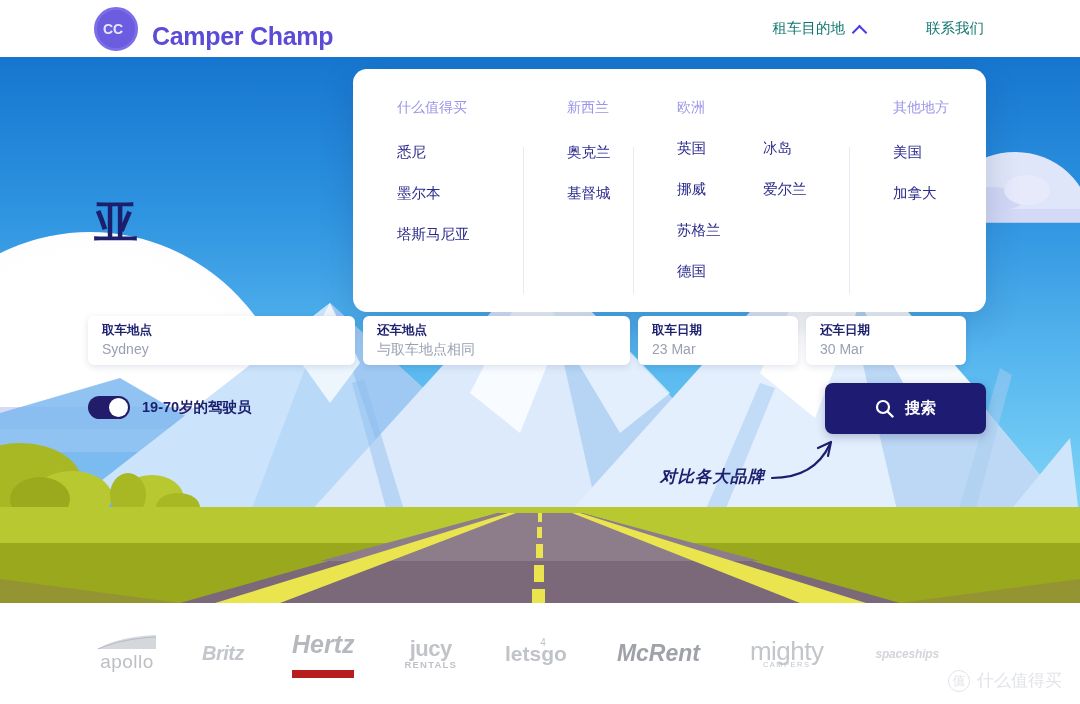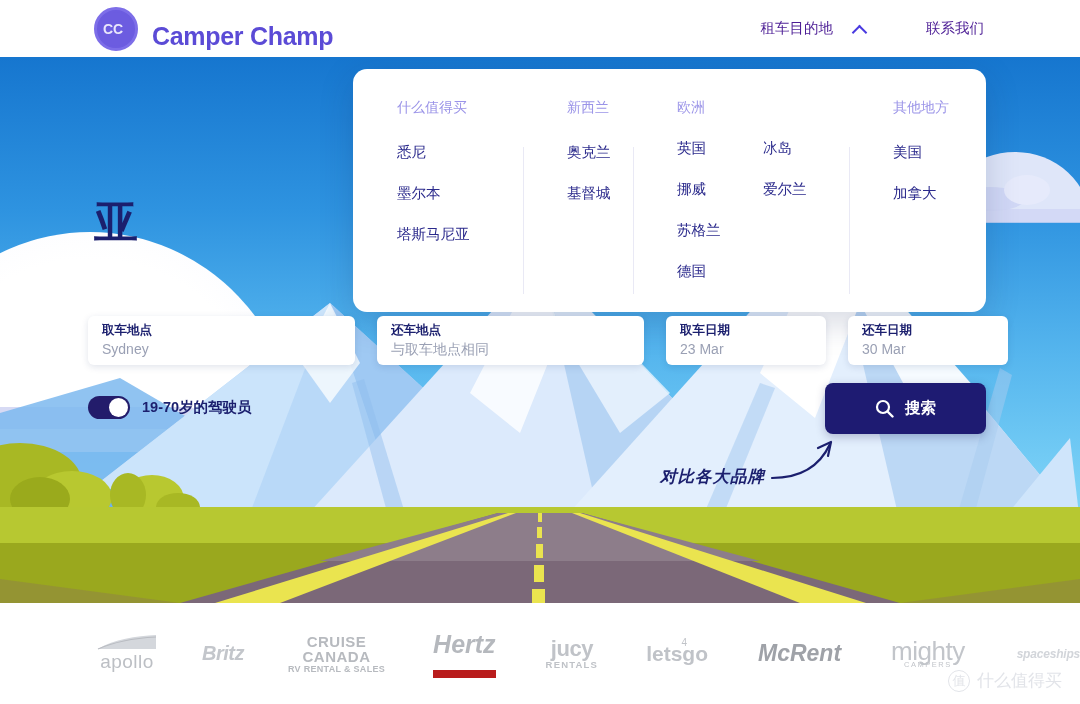--- a/index.html
+++ b/index.html
@@ -24,22 +24,22 @@
     border:3px solid #7d6ee8;
     display:flex; align-items:center; justify-content:center;
     box-shadow: inset 0 0 0 2px #6c5ce0;
   }
   .brand-logo svg { display:block; }
   .brand-name {
     font-size:25px; font-weight:bold; color:#5b4bd6; letter-spacing:-0.3px;
   }
   .nav { margin-left:auto; display:flex; align-items:center; gap:60px; margin-right:96px; }
   .nav-item {
-    display:flex; align-items:center; gap:21px;
-    font-size:14.5px; color:#4c1d95; font-weight:500; cursor:pointer;
+    display:flex; align-items:center; gap:9px;
+    font-size:14.5px; color:#0f766e; font-weight:500; cursor:pointer;
   }
   .chev { display:inline-block; width:12px; height:12px; position:relative; }
   .chev::before {
     content:""; position:absolute; left:0; top:4px;
     width:9px; height:9px; border-left:2px solid #4a3ae0; border-top:2px solid #4a3ae0;
     transform: rotate(45deg);
   }
 
   
   .hero {
@@ -118,21 +118,21 @@
   .dd-link {
     font-size:14.5px; color:#2b2a8c; margin-bottom:22px; cursor:pointer; white-space:nowrap;
   }
   .dd-sub { display:flex;justify-content:space-between; }
   .dd-subcol { width:86px; }
   .dd-c3-head { position:absolute; top:0; left:44px; }
 
   
   .form-row {
     position:absolute; left:88px; top:316px; z-index:35;
-    display:flex; gap:22px;
+    display:flex; gap:8px;
   }
   .field {
     width:267px; height:49px; background:#ffffff; border-radius:6px;
     padding:6px 0 0 14px;
     box-shadow:0 2px 7px rgba(25,50,100,.13);
   }
   .field-label { font-size:12.5px; font-weight:bold; color:#1b1f6e; line-height:17px;}
   .field-value { font-size:14px; color:#9aa0b4; line-height:20px; }
   .field.date { width:160px; }
 
@@ -393,25 +393,20 @@
         <path d="M2 14 C 18 4, 40 1, 60 0 L60 14 Z" fill="#d4d7dc"></path>
         <path d="M2 14 C 20 6, 42 3, 60 2" fill="none" stroke="#b9bcc2" stroke-width="1.2"></path>
       </svg>
       <div class="l1">apollo</div>
     </div>
 
     <div class="logo l-britz">
       <span>Britz</span>
     </div>
 
-    <div class="logo l-cruise">
-      <div class="t1">CRUISE</div>
-      <div class="t2">CANADA</div>
-      <div class="t3">RV RENTAL &amp; SALES</div>
-    </div>
 
     <div class="logo l-hertz">
       <span>Hertz</span>
     </div>
 
     <div class="logo l-jucy">
       <div class="t1">jucy</div>
       <div class="t2">RENTALS</div>
     </div>
 

